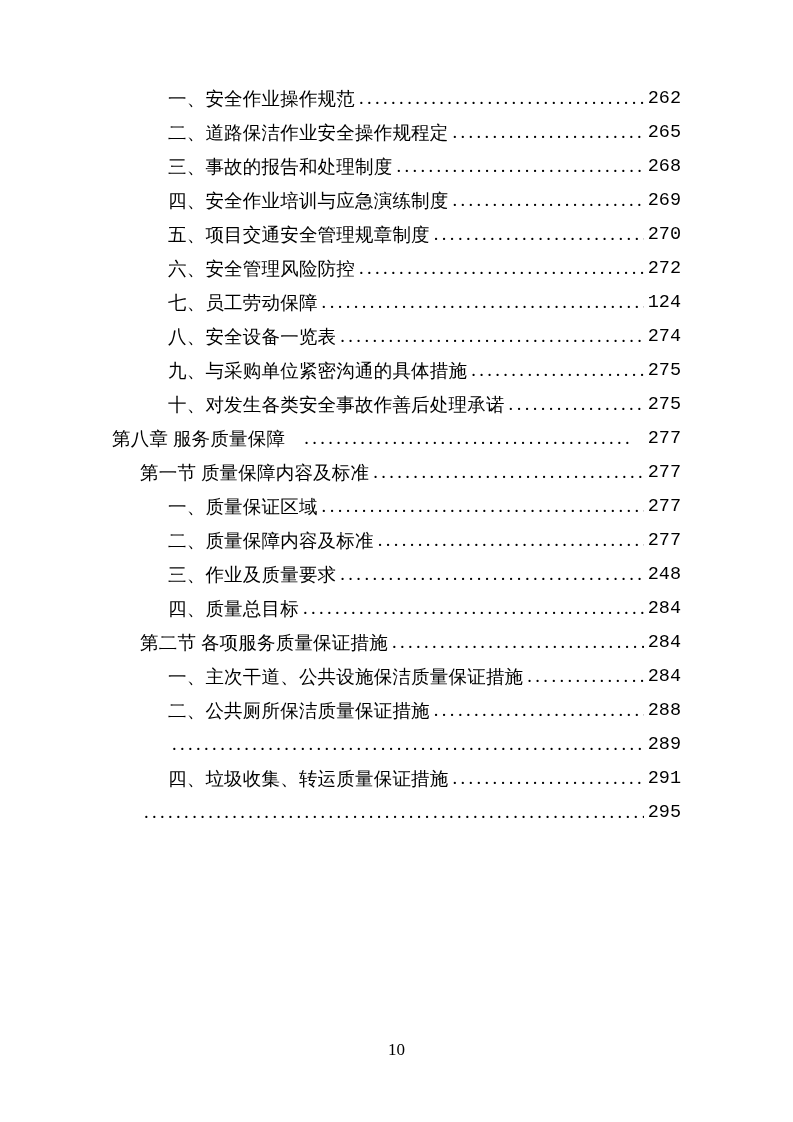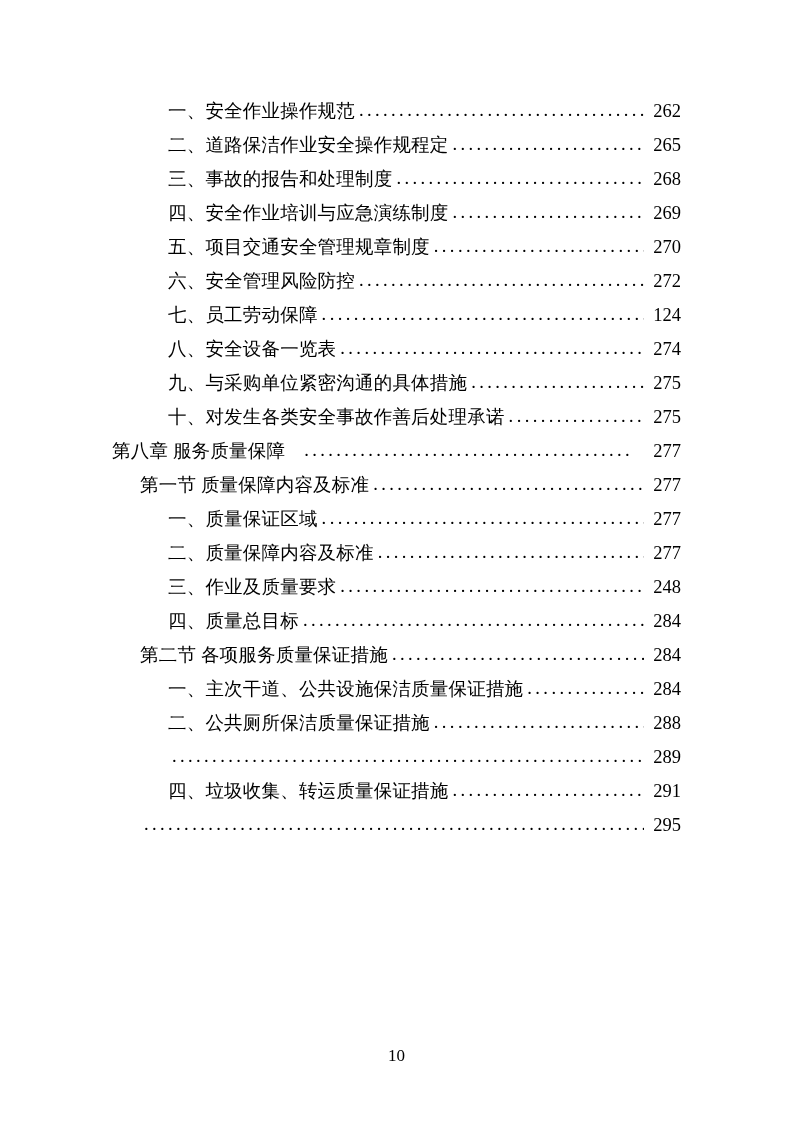--- a/index.html
+++ b/index.html
@@ -25,53 +25,52 @@
   .toc {
     display: block;
   }
   .toc-entry {
     display: flex;
     align-items: flex-start;
     font-size: 18.5px;
     line-height: 1;
     margin-bottom: 15.5px;
     white-space: nowrap;
-    margin-top: 12px;
   }
   .toc-entry .label {
     flex: 0 0 auto;
     letter-spacing: 0.2px;
   }
   .toc-entry .leader {
     flex: 1 1 auto;
     overflow: hidden;
     white-space: nowrap;
     margin: 0 3px 0 4px;
     font-size: 18.5px;
     letter-spacing: 3.4px;
     color: #000;
     position: relative;
     top: -1px;
   }
   .toc-entry .page-no {
     flex: 0 0 auto;
     text-align: right;
     min-width: 34px;
-    font-family: Liberation Serif, serif;
+    font-family: Liberation Mono, monospace;
   }
   
   .lvl-chapter { margin-left: 0px; gap: 15px; }
   .lvl-section { margin-left: 28px; }
   .lvl-item    { margin-left: 56px; }
 
   .folio {
     position: absolute;
     left: 0;
     right: 0;
-    bottom: 56px;
+    bottom: 62px;
     text-align: center;
     font-size: 17px;
     font-family: "Liberation Serif", "DejaVu Serif", serif;
   }
 </style>
 </head>
 <body>
 
 <div class="page">
   <div class="toc" id="toc-list">

